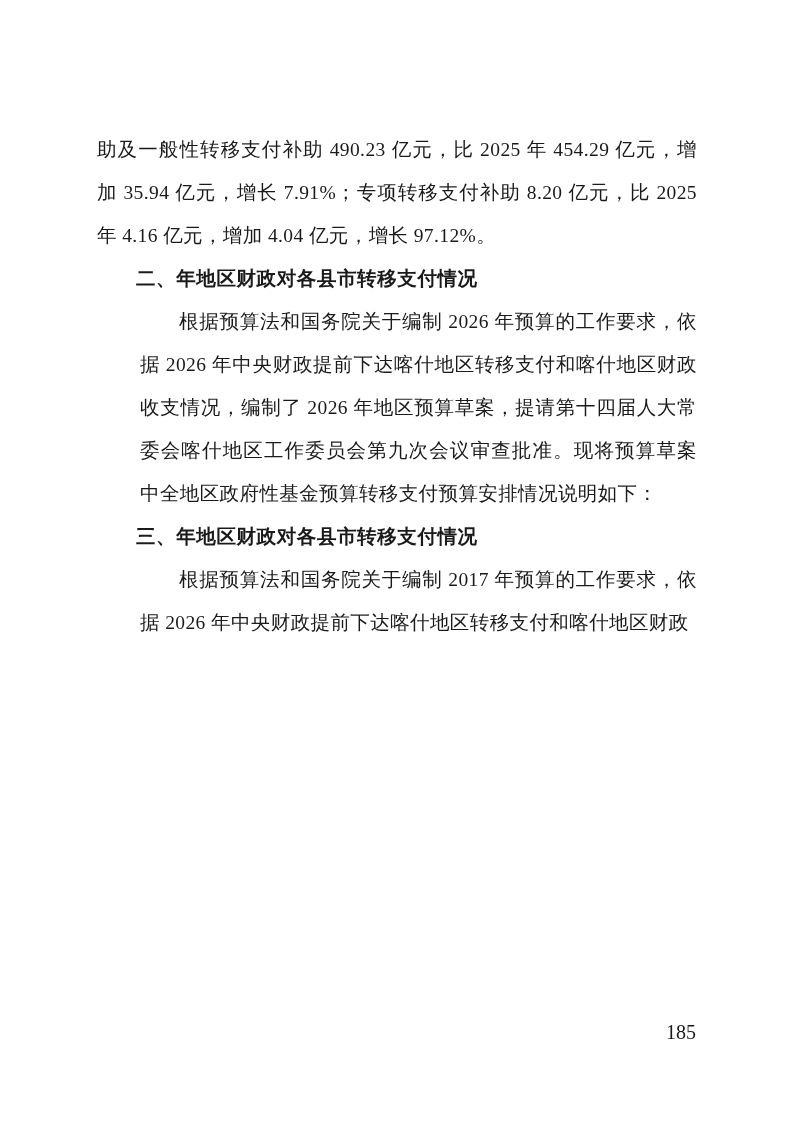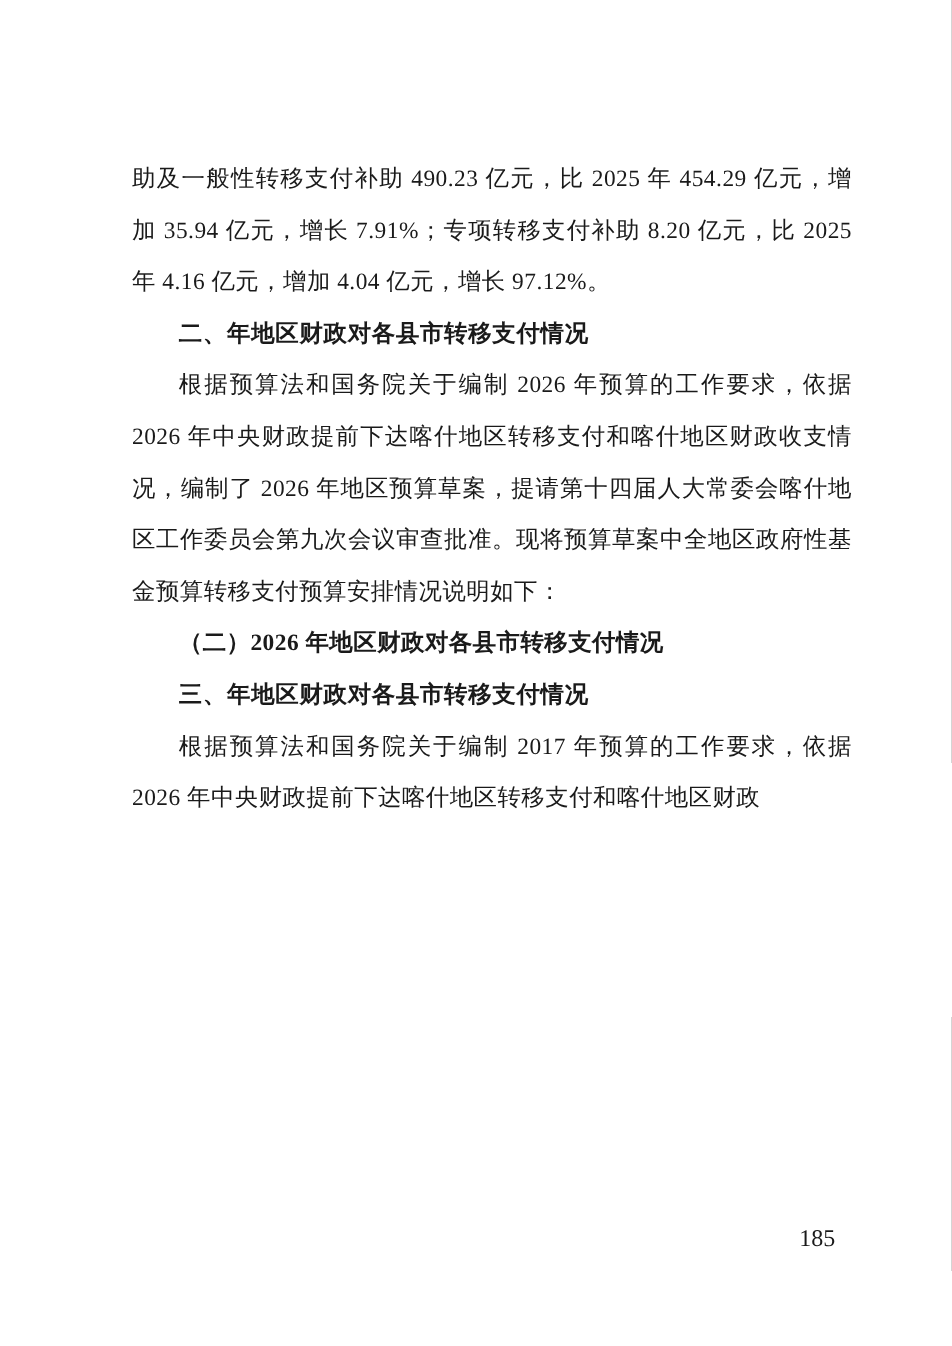--- a/index.html
+++ b/index.html
@@ -12,34 +12,35 @@
     height: 1122px;
     background: #ffffff;
     margin: 0 auto;
     position: relative;
     box-sizing: border-box;
     font-family: "Liberation Serif", "DejaVu Serif", serif;
     color: #1a1a1a;
   }
   .content {
     position: absolute;
-    left: 110px;
+    left: 97px;
     top: 128px;
     width: 600px;
   }
   p {
     margin: 0;
     font-size: 19.5px;
     line-height: 43px;
     text-align: justify;
     text-justify: inter-ideograph;
     letter-spacing: 0.4px;
   }
   p.body {
     text-indent: 2em;
+    margin-left: 43px;
   }
   p.cont {
     text-indent: 0;
   }
   p.heading {
     text-indent: 2em;
     font-weight: bold;
     letter-spacing: 0.6px;
   }
   p.subheading {
@@ -63,21 +64,20 @@
   <div class="content">
 
     <p class="cont">助及一般性转移支付补助 490.23 亿元，比 2025 年 454.29 亿元，增加 35.94 亿元，增长 7.91%；专项转移支付补助 8.20 亿元，比 2025 年 4.16 亿元，增加 4.04 亿元，增长 97.12%。</p>
 
     <p class="heading">二、年地区财政对各县市转移支付情况</p>
 
     <p class="body">根据预算法和国务院关于编制 2026 年预算的工作要求，依据 2026 年中央财政提前下达喀什地区转移支付和喀什地区财政收支情况，编制了 2026 年地区预算草案，提请第十四届人大常委会喀什地区工作委员会第九次会议审查批准。现将预算草案中全地区政府性基金预算转移支付预算安排情况说明如下：</p>
 
 
 
-    <p class="subheading">（二）2026 年地区财政对各县市转移支付情况</p>
 
 
     <p class="heading">三、年地区财政对各县市转移支付情况</p>
 
     <p class="body">根据预算法和国务院关于编制 2017 年预算的工作要求，依据 2026 年中央财政提前下达喀什地区转移支付和喀什地区财政</p>
 
   </div>
 
   <div class="page-number">185</div>
 </div>

